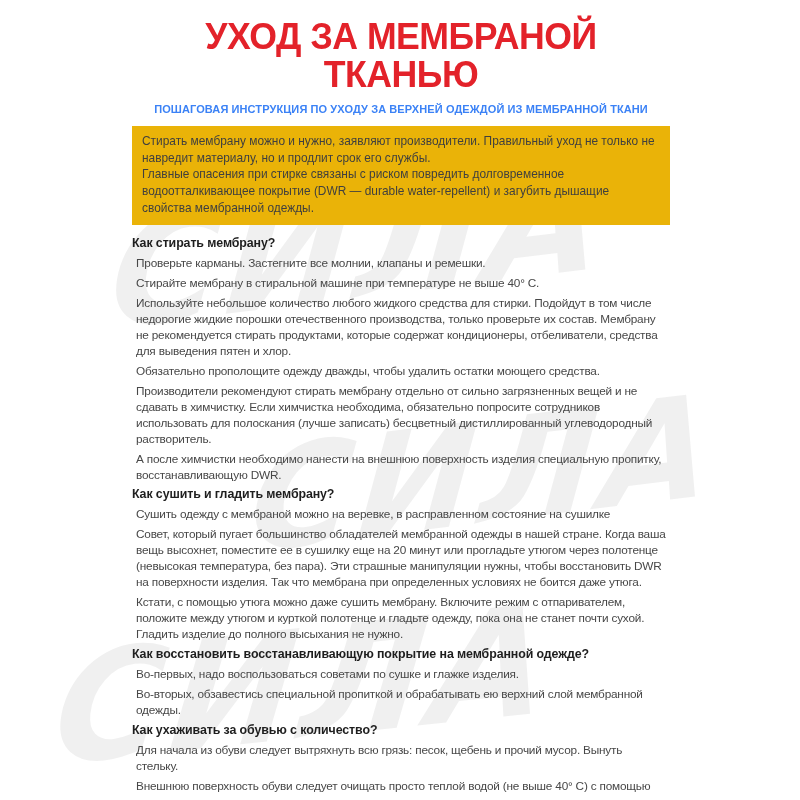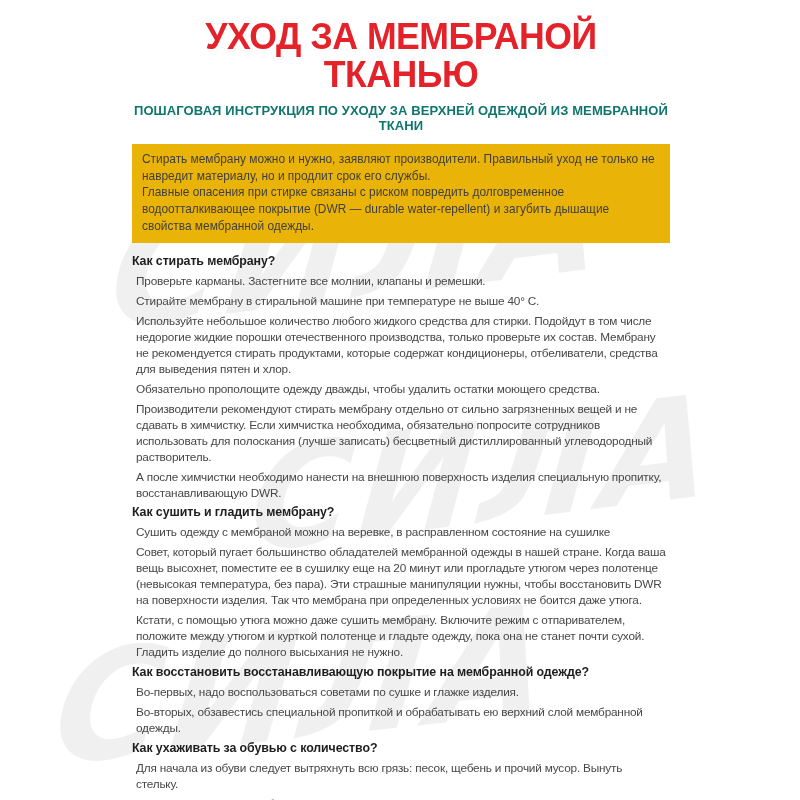--- a/index.html
+++ b/index.html
@@ -39,22 +39,22 @@
     color:#e3222a;
     font-size:36px;
     font-weight:800;
     letter-spacing:-0.5px;
     line-height:1.05;
     transform:scaleX(0.99);
   }
   .subtitle{
     margin:9px 0 0 0;
     text-align:center;
-    color:#0f766e;
-    font-size:13px;
+    color:#3b82f6;
+    font-size:11px;
     font-weight:700;
     letter-spacing:0.1px;
   }
   .intro-box{
     margin-top:11px;
     background:#eab308;
     padding:7px 12px 8px 10px;
     color:#3f3f3f;
     font-size:11.9px;
     line-height:16.9px;

